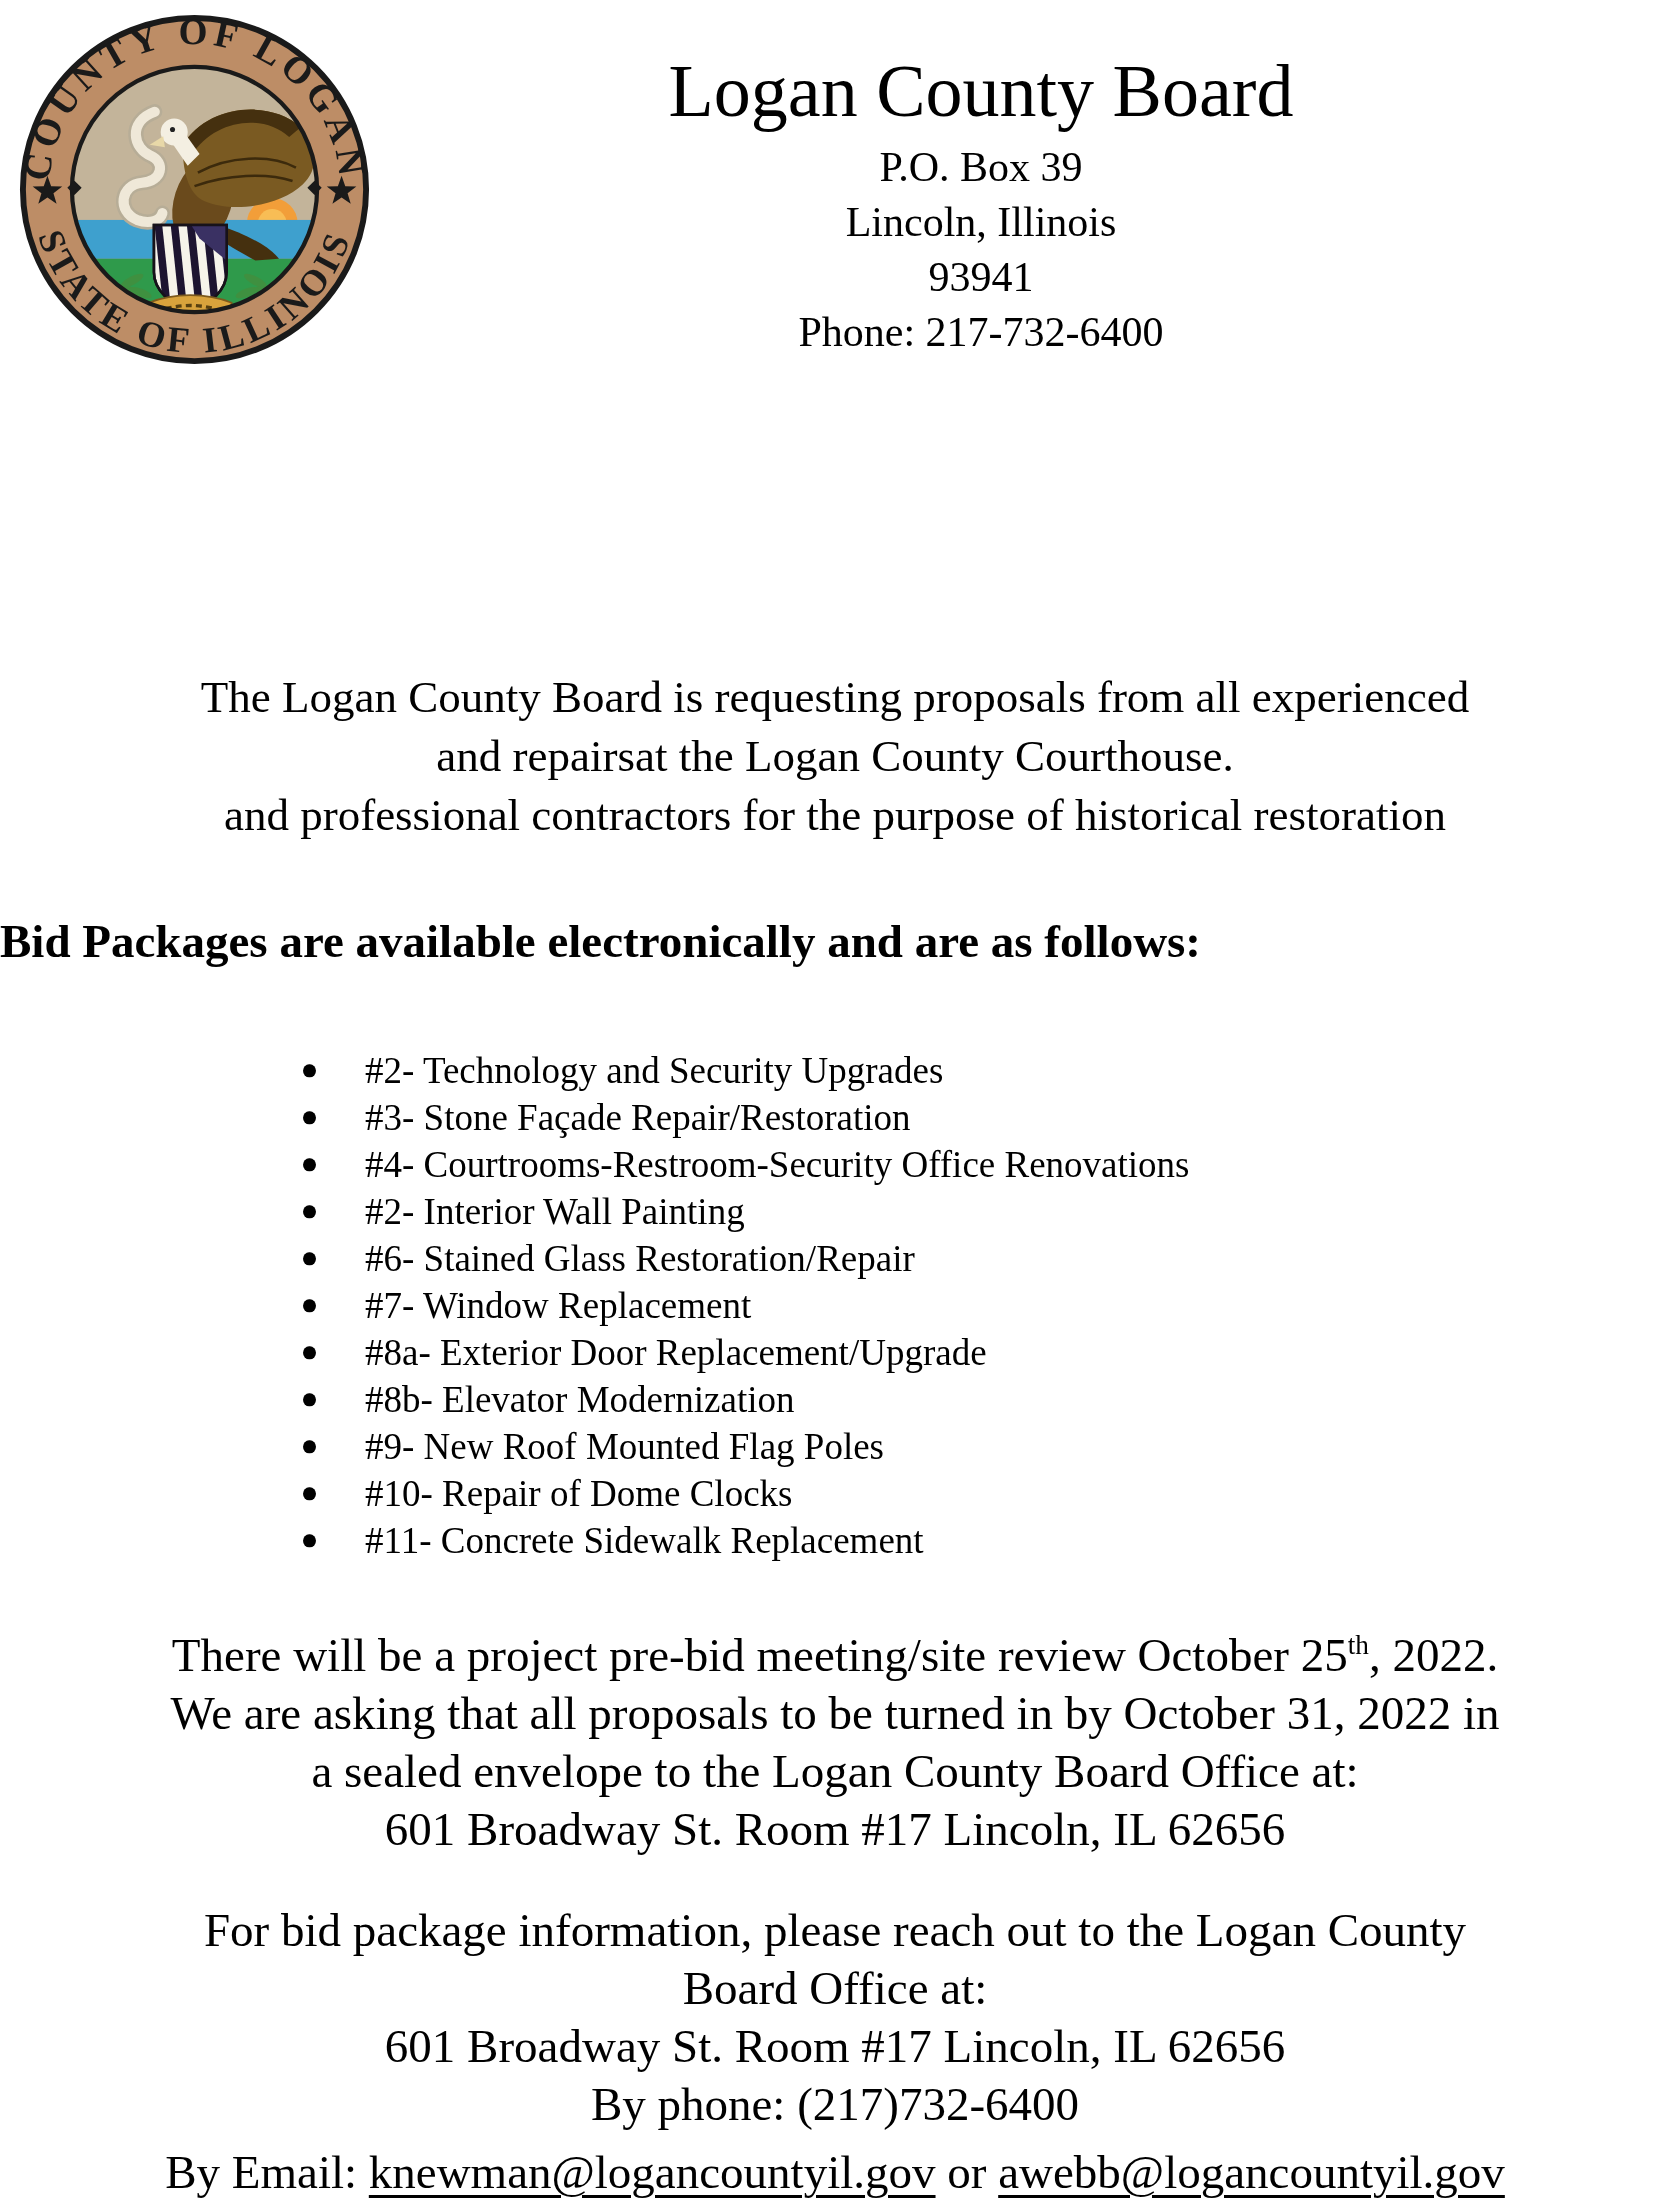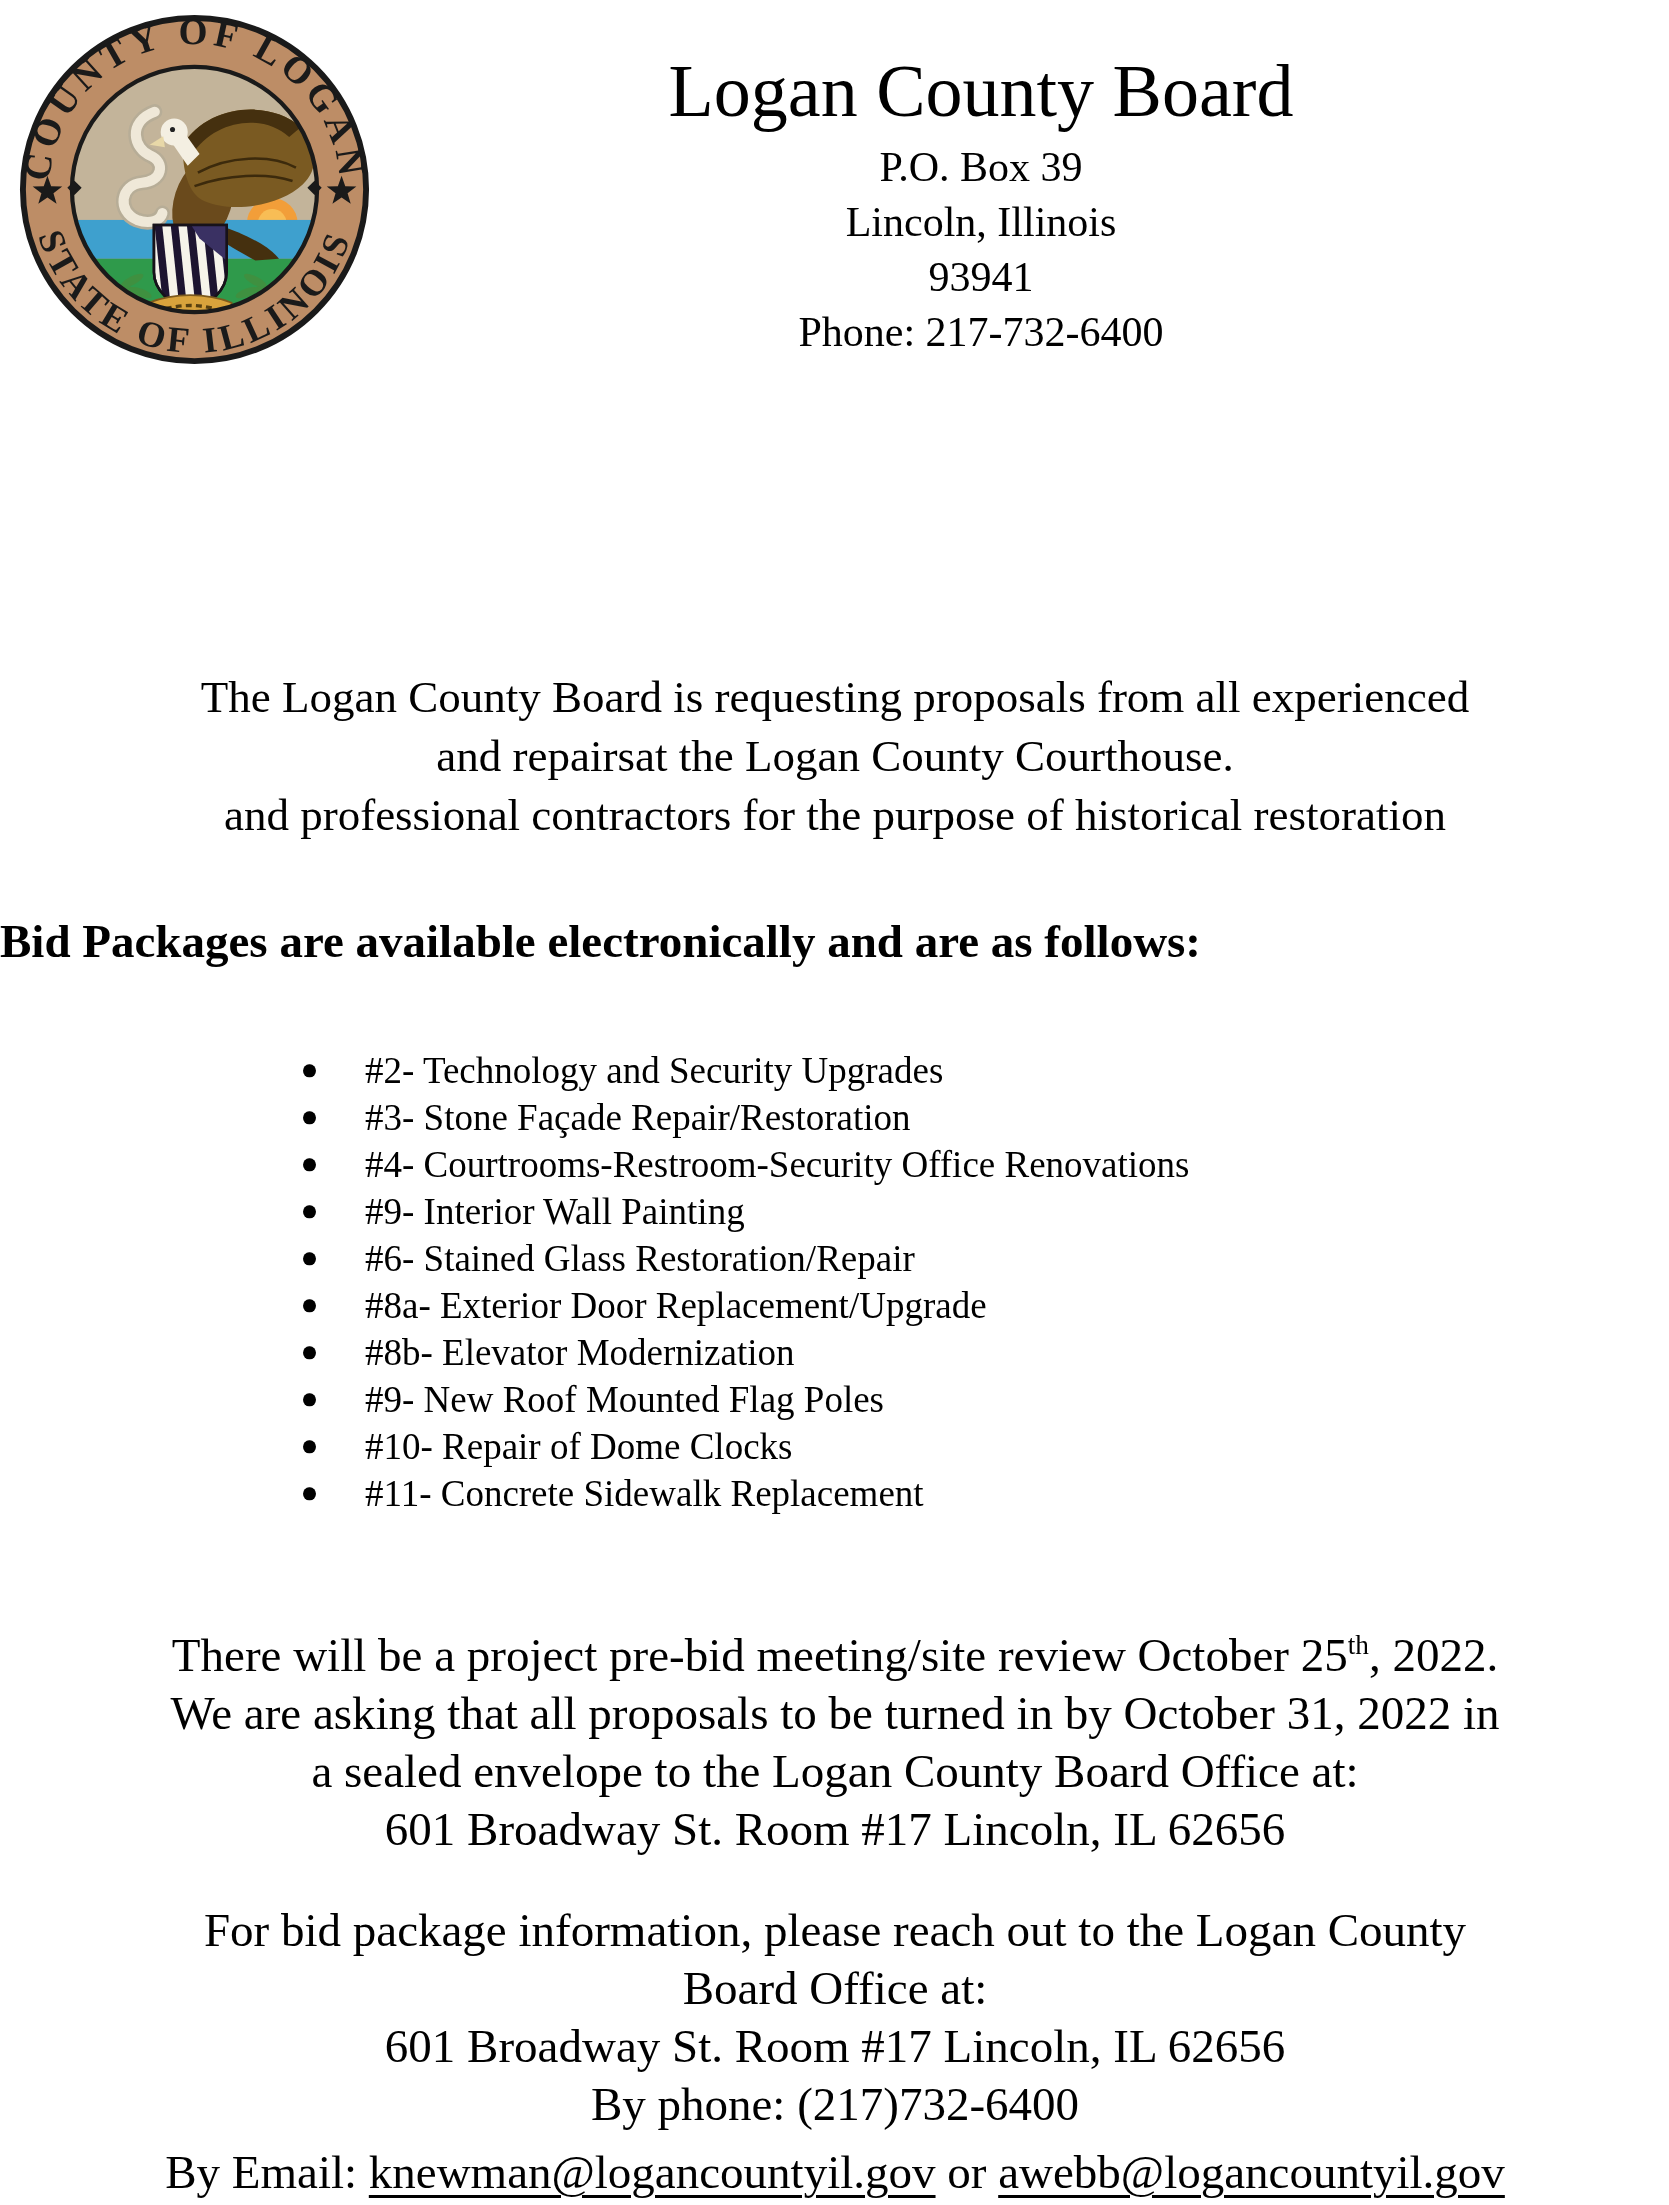--- a/index.html
+++ b/index.html
@@ -229,22 +229,23 @@
       <div class="line">and repairsat the Logan County Courthouse.</div>
       <div class="line">and professional contractors for the purpose of historical restoration</div>
     </div>
 
   <div class="bid-heading">Bid Packages are available electronically and are as follows:</div>
 
   <ul class="bid-list">
       <li class="bid-item">#2- Technology and Security Upgrades</li>
       <li class="bid-item">#3- Stone Façade Repair/Restoration</li>
       <li class="bid-item">#4- Courtrooms-Restroom-Security Office Renovations</li>
-      <li class="bid-item">#9- Interior Wall Painting</li>
+      <li class="bid-item">#2- Interior Wall Painting</li>
       <li class="bid-item">#6- Stained Glass Restoration/Repair</li>
+      <li class="bid-item">#7- Window Replacement</li>
       <li class="bid-item">#8a- Exterior Door Replacement/Upgrade</li>
       <li class="bid-item">#8b- Elevator Modernization</li>
       <li class="bid-item">#9- New Roof Mounted Flag Poles</li>
       <li class="bid-item">#10- Repair of Dome Clocks</li>
       <li class="bid-item">#11- Concrete Sidewalk Replacement</li>
     </ul>
 
   <div class="meeting">
     <div class="line"><span>There will be a project pre-bid meeting/site review October 25</span><sup>th</sup><span>, 2022.</span></div>
     <div>

